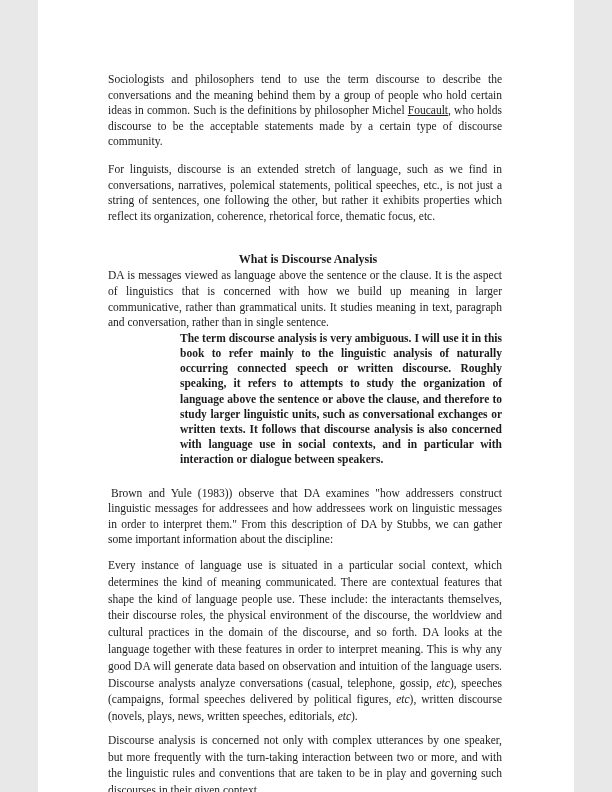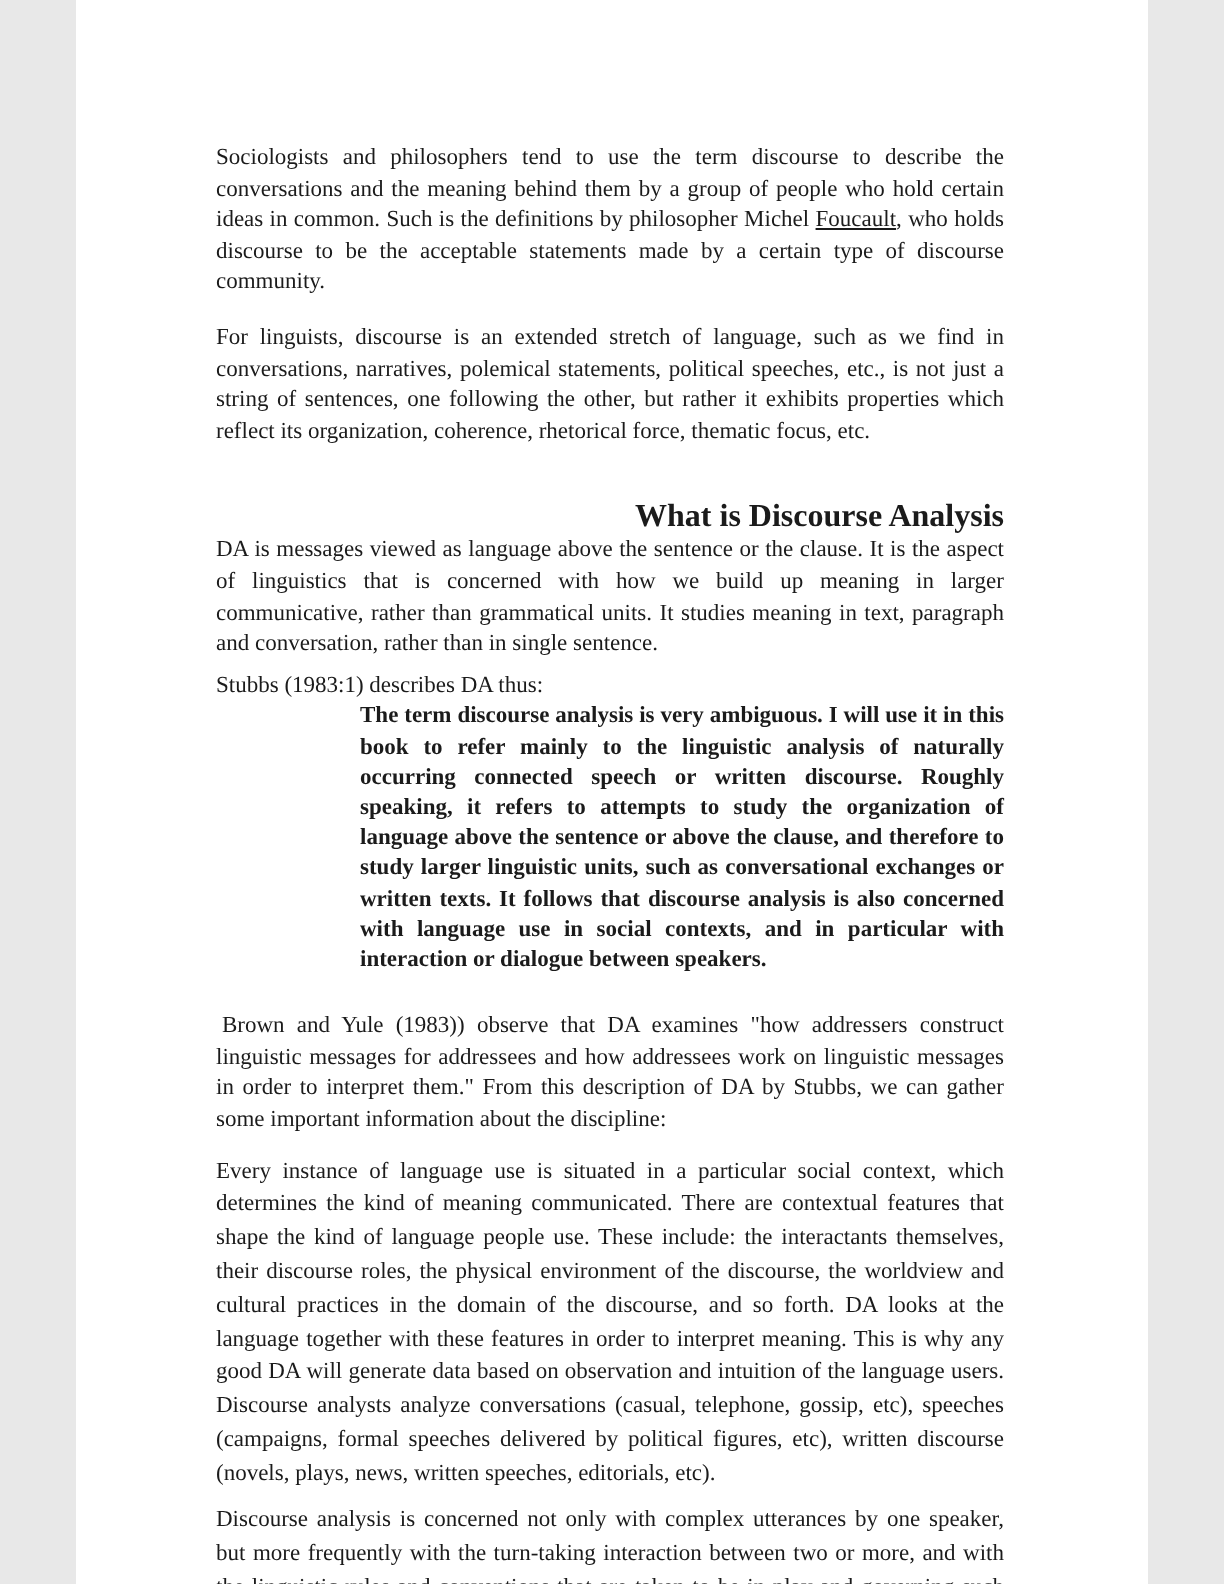--- a/index.html
+++ b/index.html
@@ -22,24 +22,24 @@
   .para {
     margin: 0;
     font-size: 11.5px;
     line-height: 15.6px;
     text-align: justify;
   }
   .p1 { margin-top: 0; }
   .p2 { margin-top: 12px; }
   .doc-heading {
     margin: 27px 0 0 6px;
-    font-size: 16px;
+    font-size: 12px;
     line-height: 16px;
     font-weight: bold;
-    text-align: right;
+    text-align: center;
   }
   .p3 { margin-top: 1px; }
   .quote-intro {
     margin-top: 5px;
     text-align: left;
   }
   .quote {
     margin: 0 0 0 72px;
     font-size: 11.5px;
     line-height: 15.2px;
@@ -52,36 +52,35 @@
     padding: 0;
     list-style: none;
     font-size: 11.5px;
     line-height: 14.2px;
     text-align: left;
   }
   .abc-list li { margin: 0; padding: 0; }
   .p6 { margin-top: 9px; line-height: 16.8px; }
   .p7 { margin-top: 7px; line-height: 16.8px; }
   .u { text-decoration: underline; }
-  .i { }
+  .i { font-style: italic; }
 </style>
 </head>
 <body>
 
 <div class="page">
 
   <p class="para p1"><span>Sociologists and philosophers tend to use the term discourse to describe the conversations and the meaning behind them by a group of people who hold certain ideas in common. Such is the definitions by philosopher Michel </span><span class="u">Foucault</span><span>, who holds discourse to be the acceptable statements made by a certain type of discourse community.</span></p>
 
   <p class="para p2">For linguists, discourse is an extended stretch of language, such as we find in conversations, narratives, polemical statements, political speeches, etc., is not just a string of sentences, one following the other, but rather it exhibits properties which reflect its organization, coherence, rhetorical force, thematic focus, etc.</p>
 
   <h2 class="doc-heading">What is Discourse Analysis</h2>
 
   <p class="para p3">DA is messages viewed as language above the sentence or the clause. It is the aspect of linguistics that is concerned with how we build up meaning in larger communicative, rather than grammatical units. It studies meaning in text, paragraph and conversation, rather than in single sentence.</p>
 
-  <p class="para quote-intro">Stubbs (1983:1) describes DA thus:</p>
 
   <blockquote class="quote">The term discourse analysis is very ambiguous. I will use it in this book to refer mainly to the linguistic analysis of naturally occurring connected speech or written discourse. Roughly speaking, it refers to attempts to study the organization of language above the sentence or above the clause, and therefore to study larger linguistic units, such as conversational exchanges or written texts. It follows that discourse analysis is also concerned with language use in social contexts, and in particular with interaction or dialogue between speakers.</blockquote>
 
   <p class="para p5">Brown and Yule (1983)) observe that DA examines "how addressers construct linguistic messages for addressees and how addressees work on linguistic messages in order to interpret them." From this description of DA by Stubbs, we can gather some important information about the discipline:</p>
 
 
   <p class="para p6"><span>Every instance of language use is situated in a particular social context, which determines the kind of meaning communicated. There are contextual features that shape the kind of language people use. These include: the interactants themselves, their discourse roles, the physical environment of the discourse, the worldview and cultural practices in the domain of the discourse, and so forth. DA looks at the language together with these features in order to interpret meaning. This is why any good DA will generate data based on observation and intuition of the language users. Discourse analysts analyze conversations (casual, telephone, gossip, </span><span class="i">etc</span><span>), speeches (campaigns, formal speeches delivered by political figures, </span><span class="i">etc</span><span>), written discourse (novels, plays, news, written speeches, editorials, </span><span class="i">etc</span><span>).</span></p>
 
   <p class="para p7">Discourse analysis is concerned not only with complex utterances by one speaker, but more frequently with the turn-taking interaction between two or more, and with the linguistic rules and conventions that are taken to be in play and governing such discourses in their given context.</p>
 

